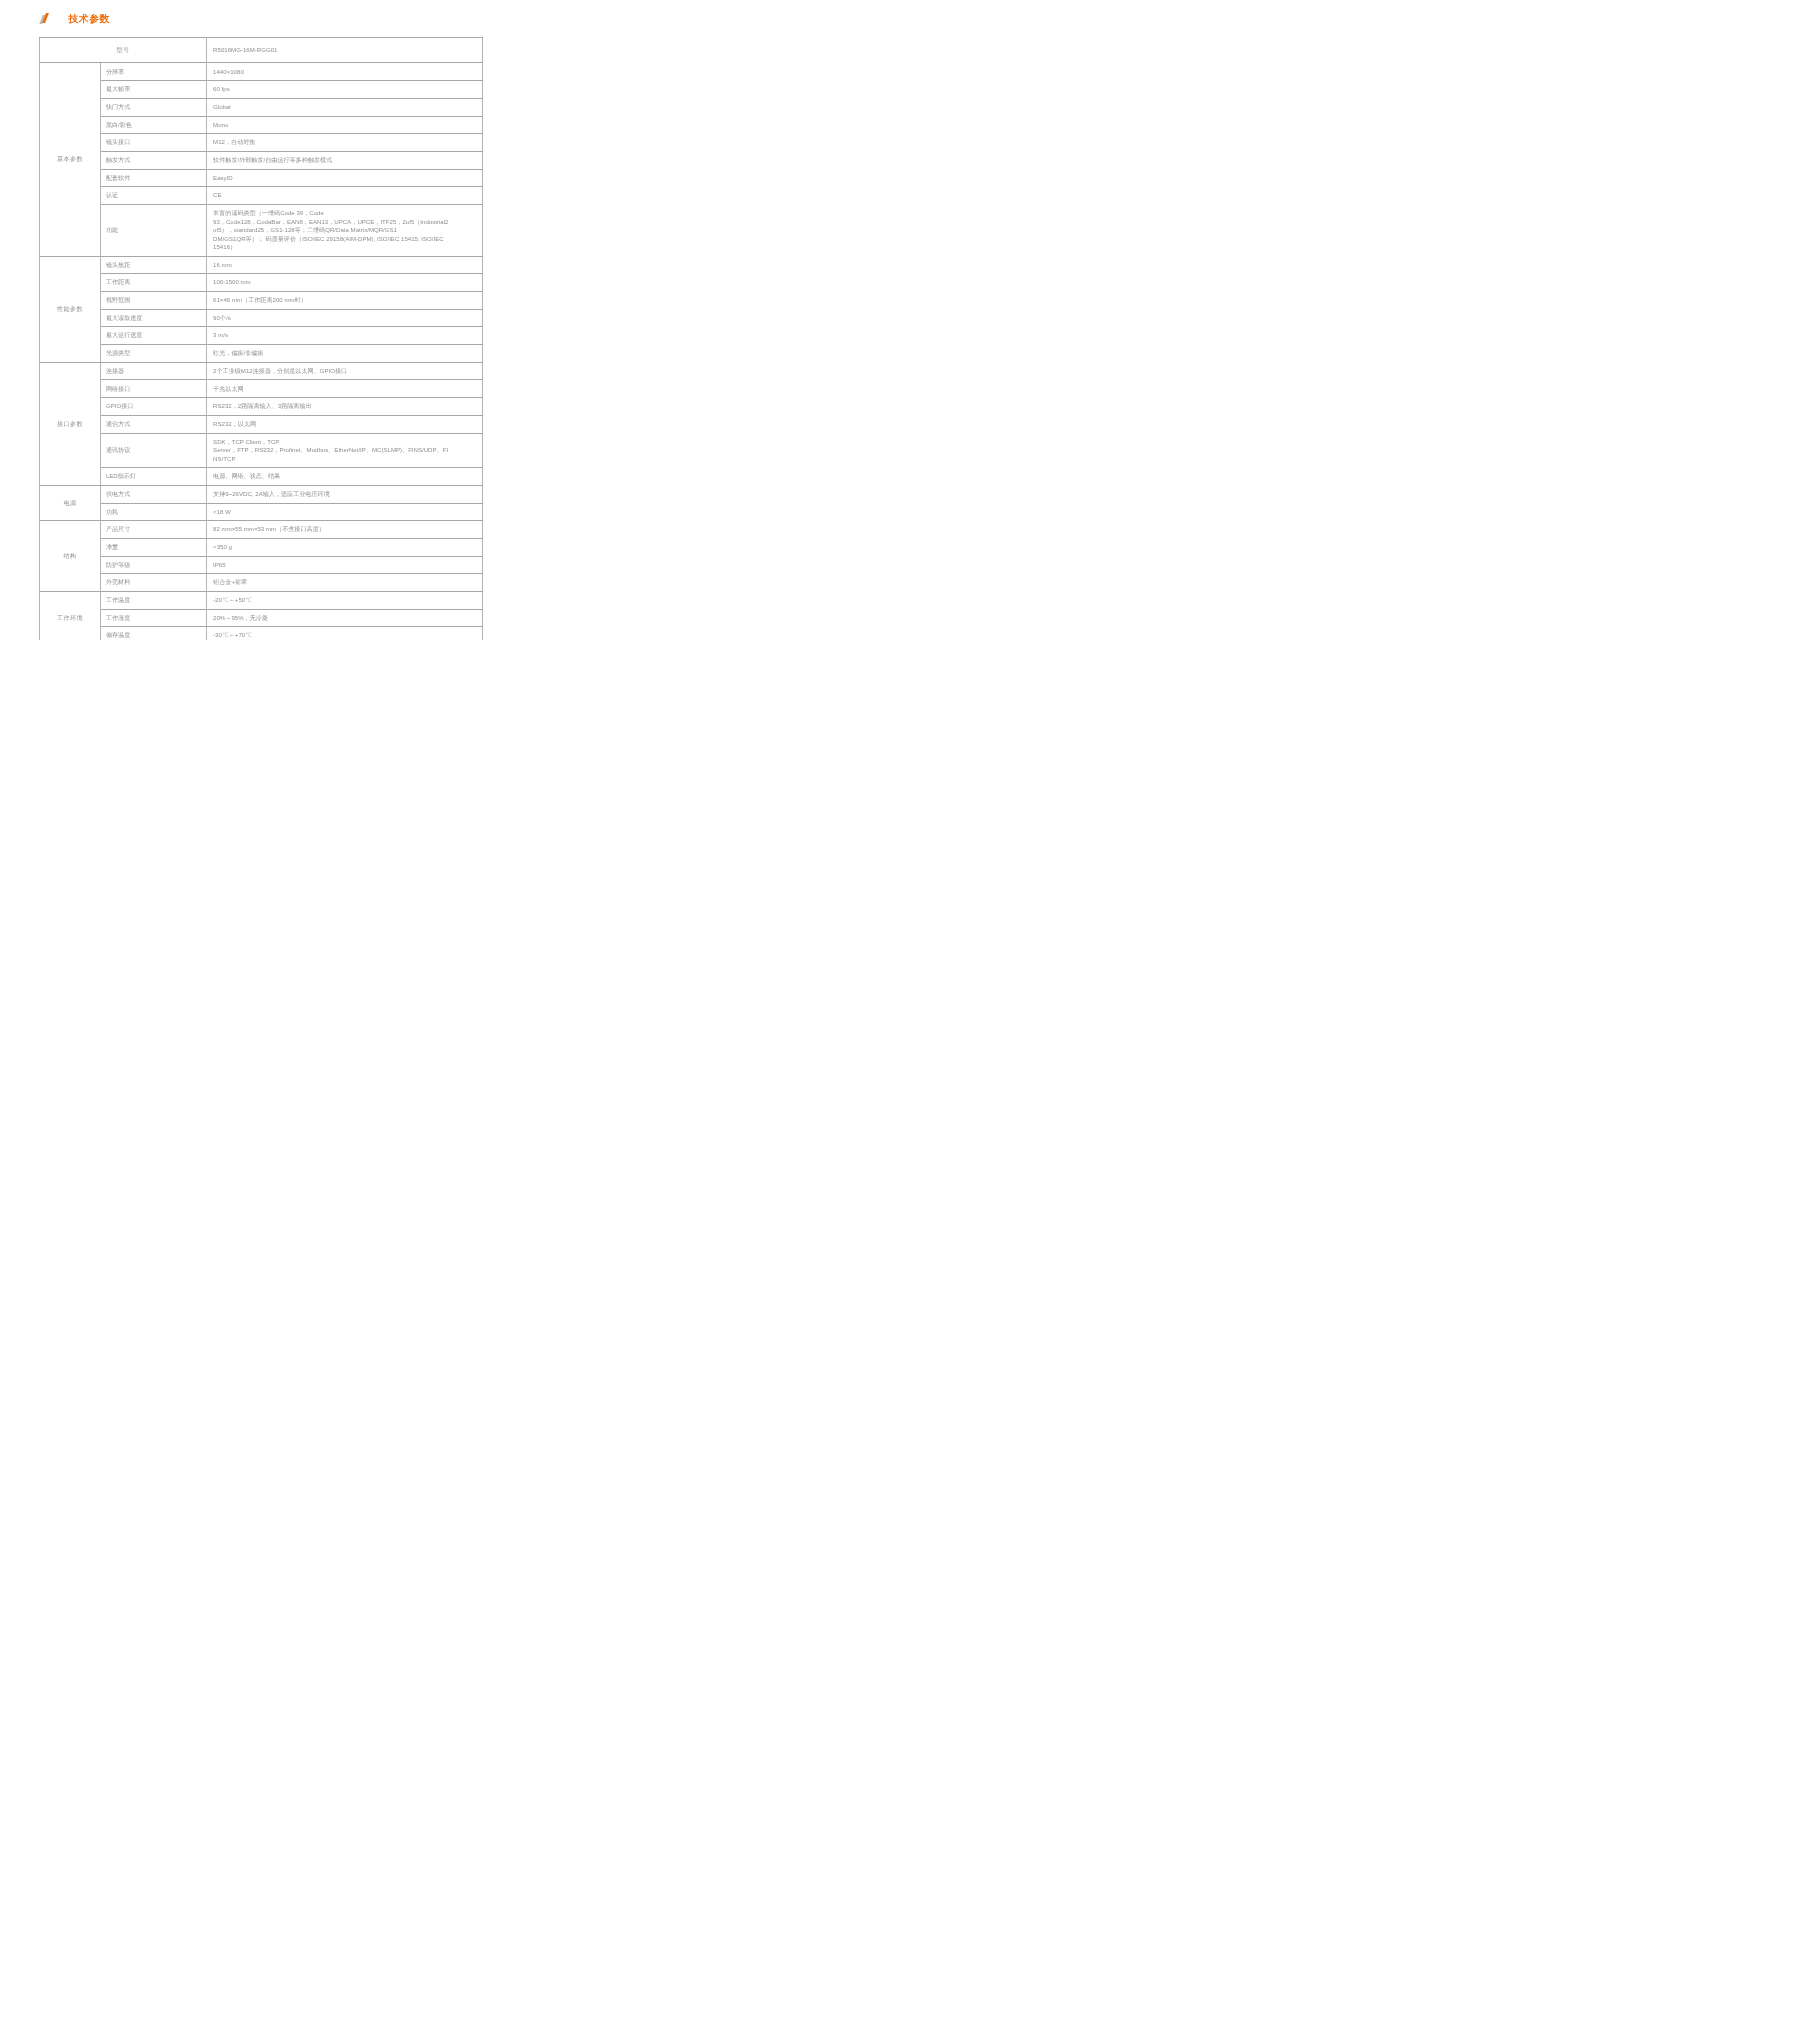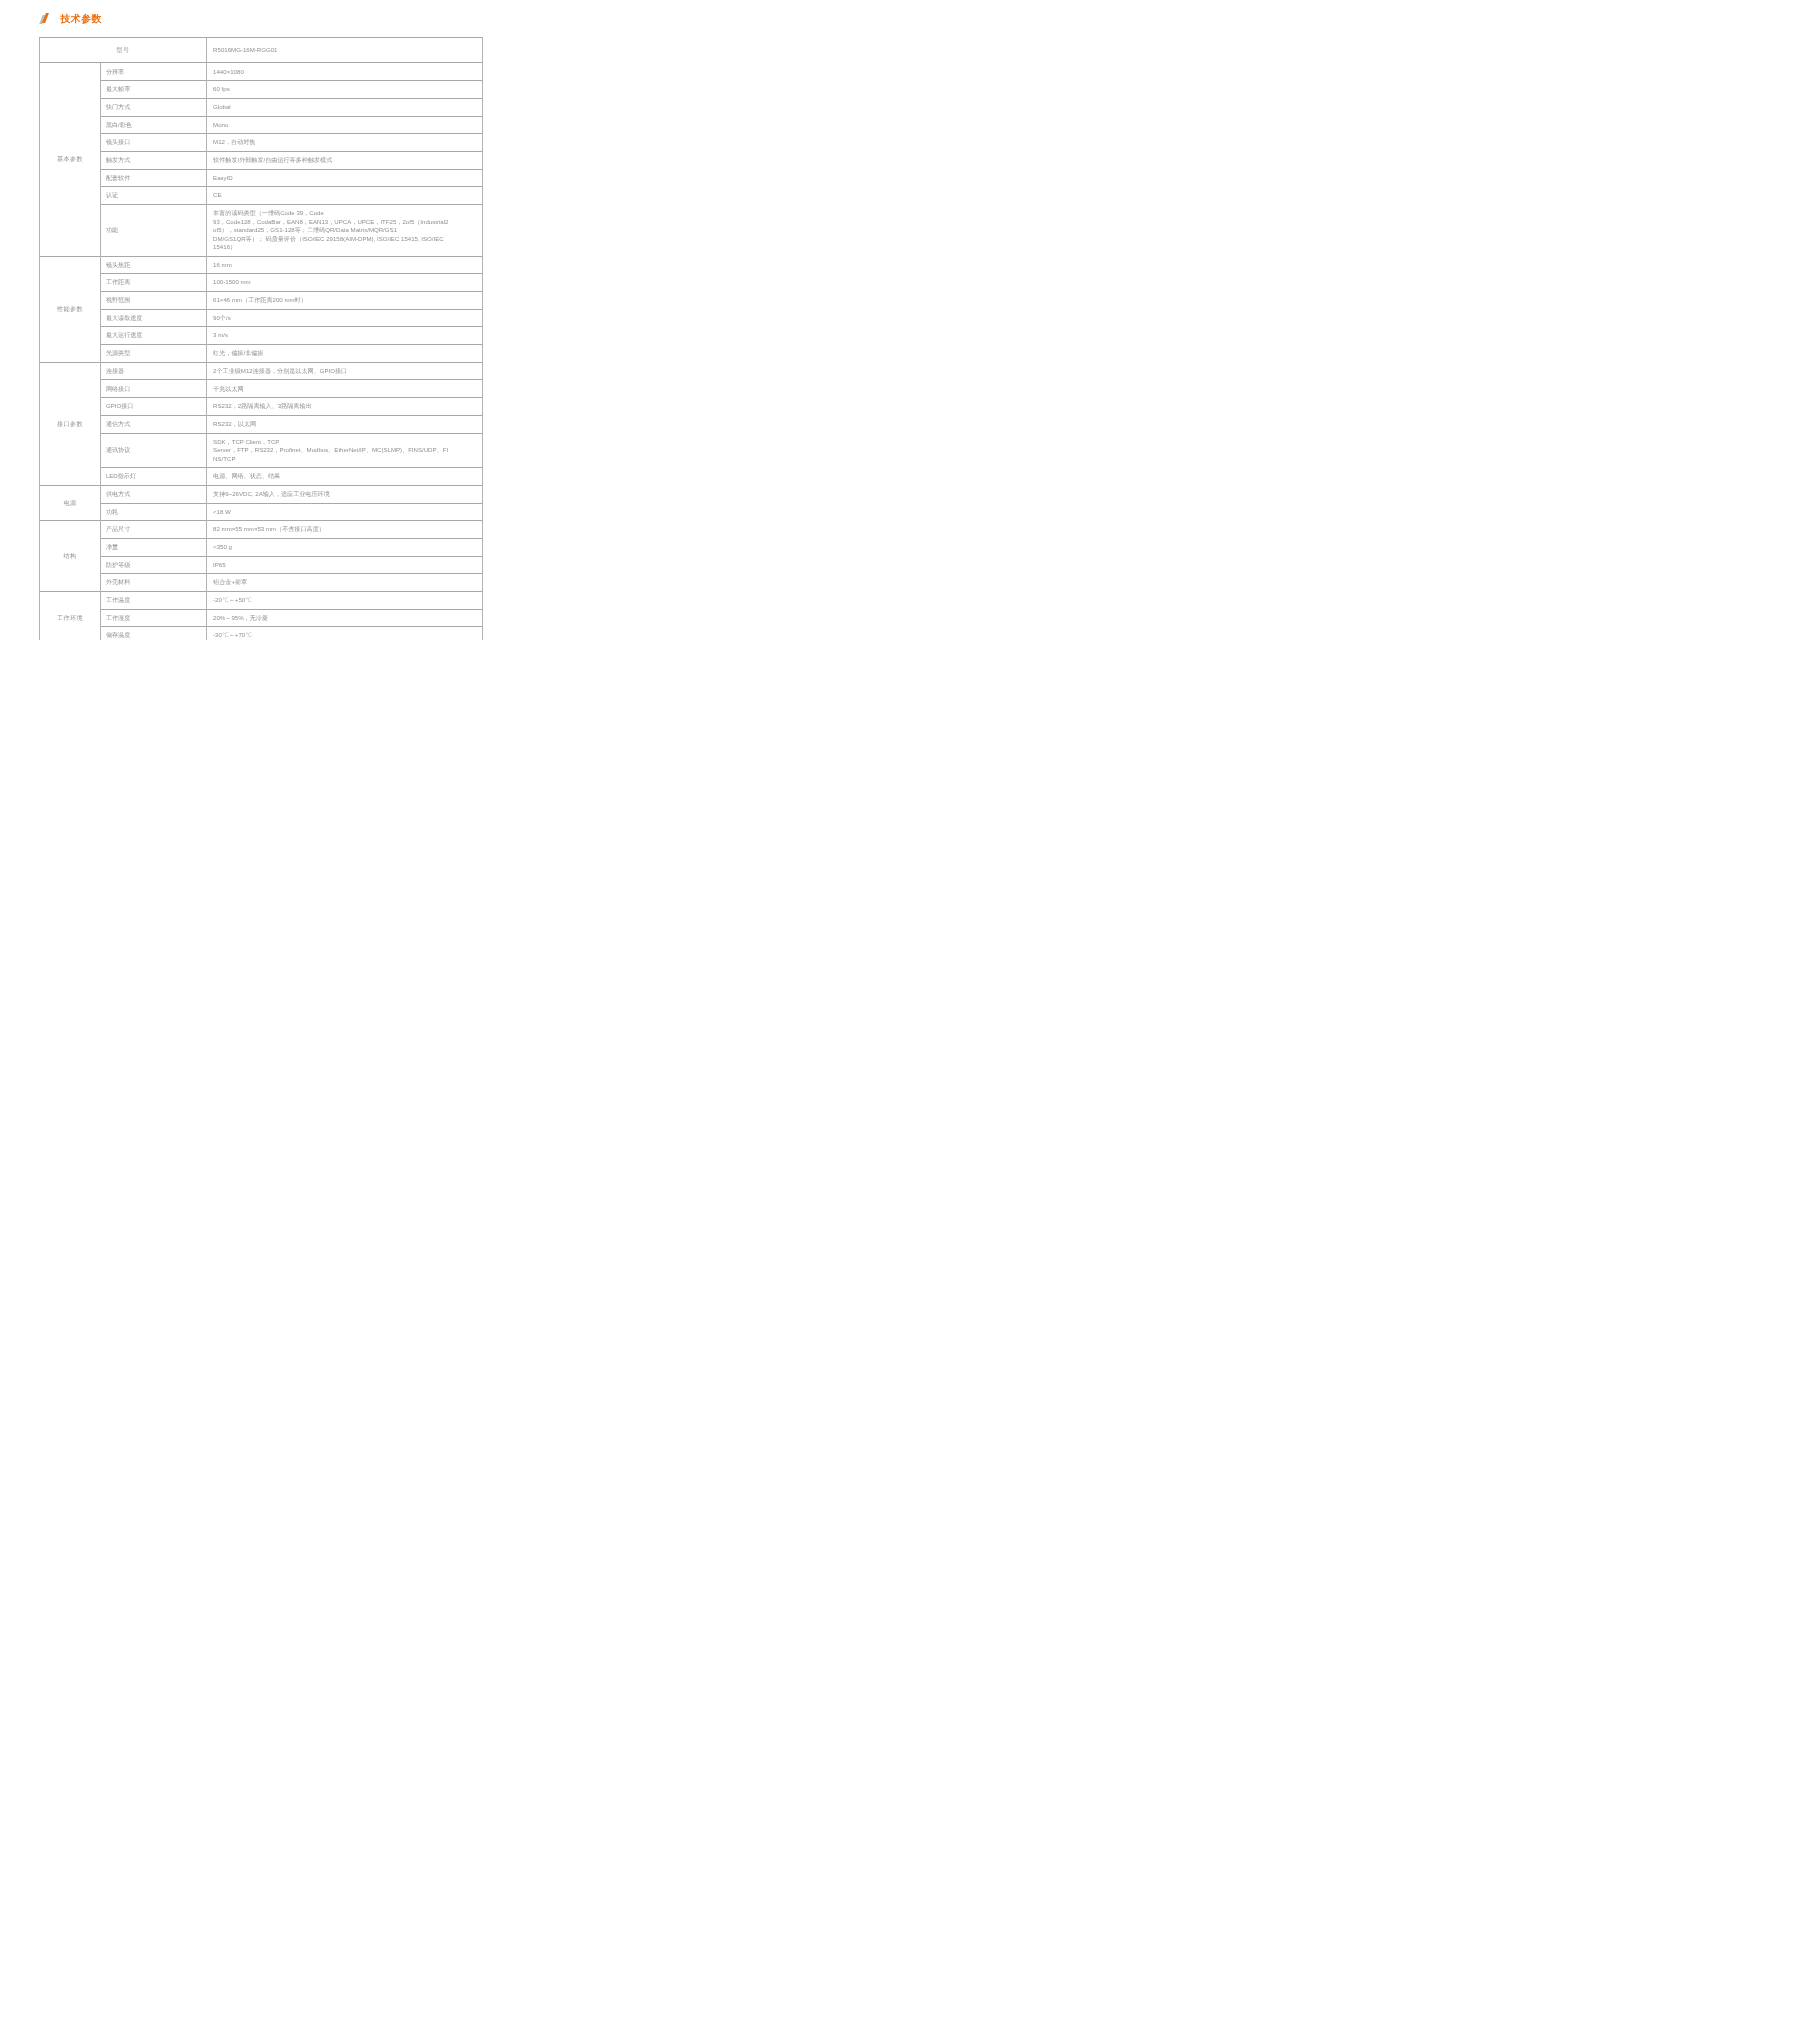--- a/index.html
+++ b/index.html
@@ -3,21 +3,21 @@
 <meta charset="utf-8">
 <style>
   html,body{margin:0;padding:0;background:#ffffff;}
   body{
     width:521px;height:640px;position:relative;
     font-family:"Liberation Sans","DejaVu Sans",sans-serif;
     -webkit-font-smoothing:antialiased;
   }
   
   .page-header{
-    display:flex;align-items:center;gap:9px;
+    display:flex;align-items:center;gap:17px;
     padding:12.2px 0 0 40px;
   }
   .slash-icon{position:relative;width:11.4px;height:13px;flex:0 0 auto;}
   .slash-icon .slash-back{
     position:absolute;left:1.2px;top:3.3px;width:2.8px;height:9px;
     background:#bcbcbc;transform:skewX(-21deg);
   }
   .slash-icon .slash-front{
     position:absolute;left:4.1px;top:0.8px;width:3.3px;height:10.2px;
     background:#ED6E0C;transform:skewX(-21deg);

